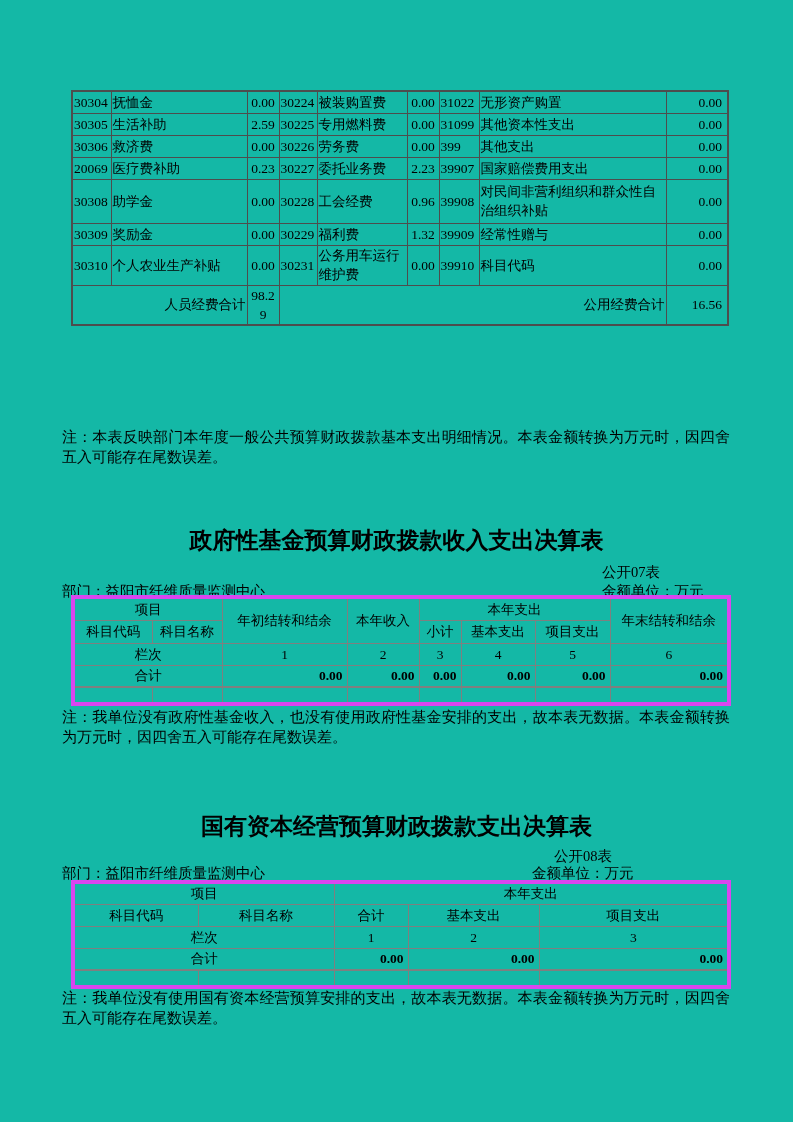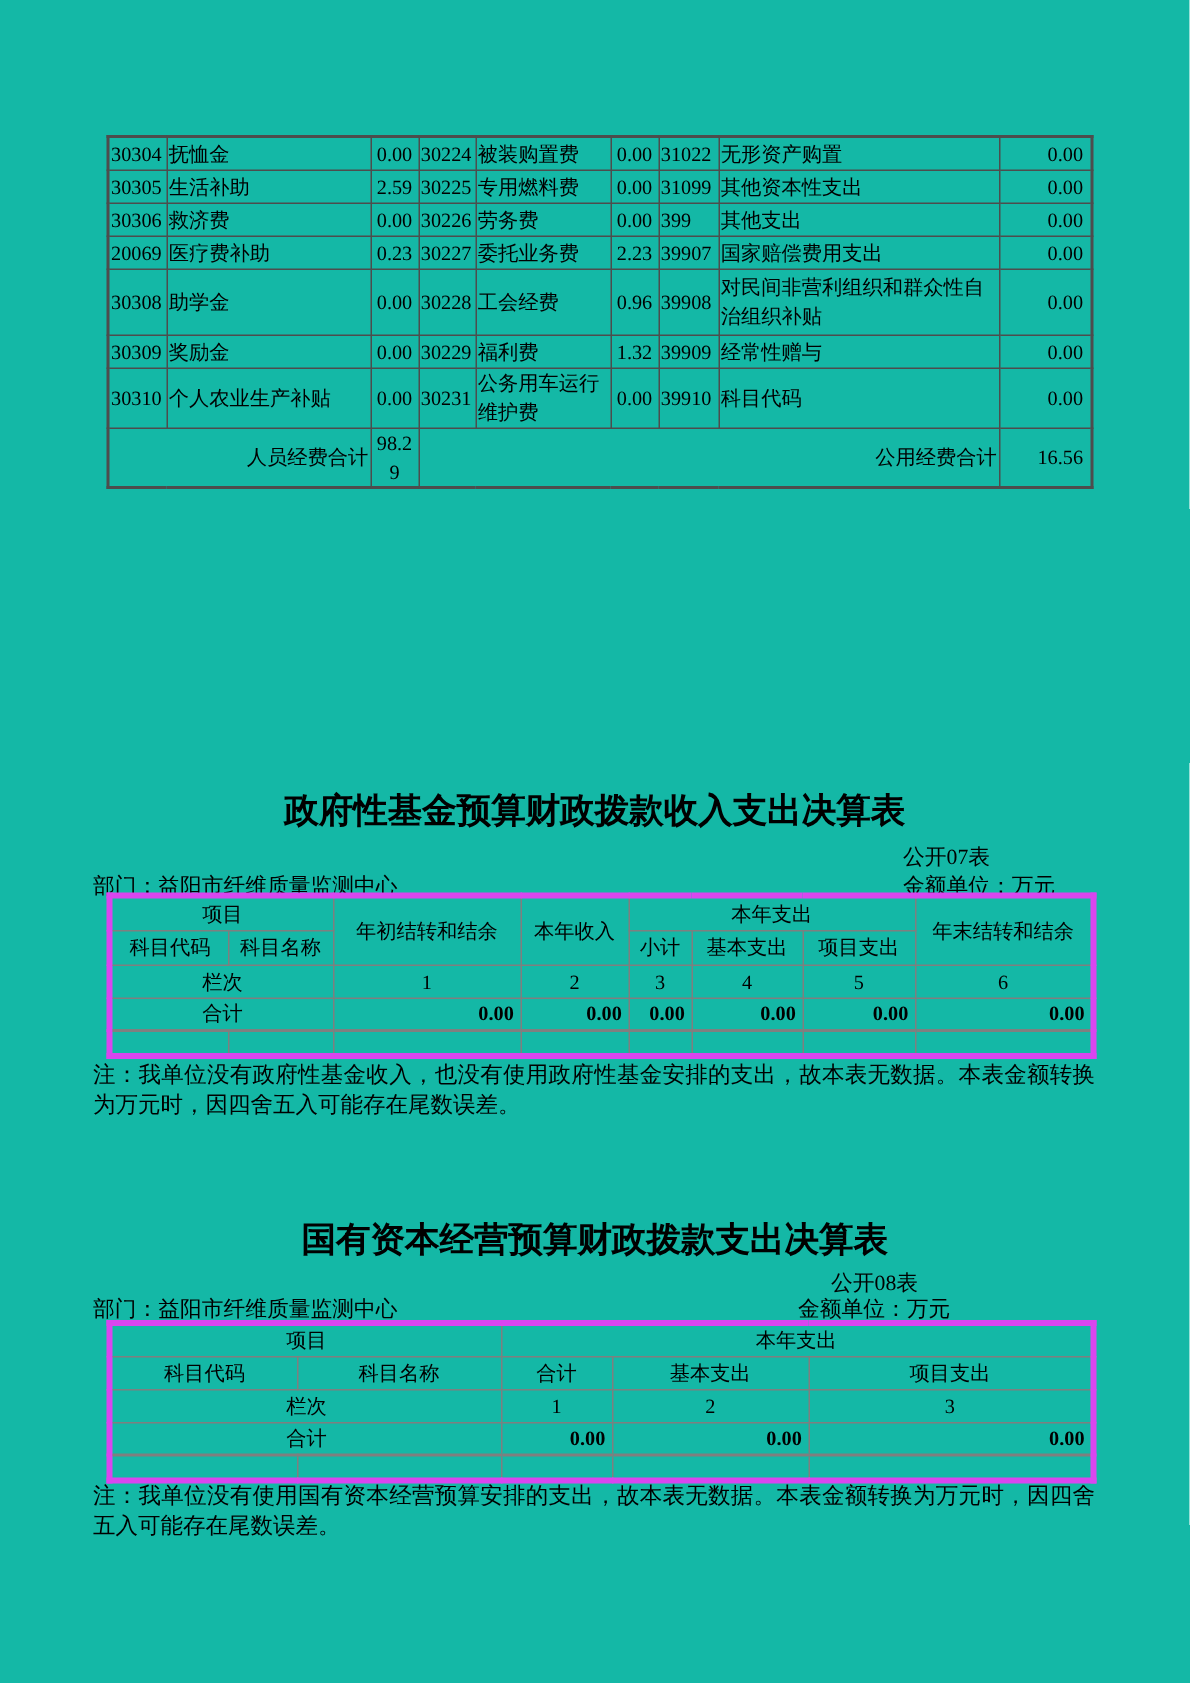--- a/index.html
+++ b/index.html
@@ -135,20 +135,21 @@
     </tr>
     <tr style="height:38px">
       <td class="lbl" colspan="2">人员经费合计</td>
       <td class="v">98.29</td>
       <td class="lbl" colspan="5">公用经费合计</td>
       <td class="v3">16.56</td>
     </tr>
   </tbody>
     </table>
 
+  <div class="note note1">注：本表反映部门本年度一般公共预算财政拨款基本支出明细情况。本表金额转换为万元时，因四舍五入可能存在尾数误差。</div>
 
   <div class="doc-title title2">政府性基金预算财政拨款收入支出决算表</div>
   <div class="pubno pubno2">公开07表</div>
   <div class="meta meta2">
     <span>部门：益阳市纤维质量监测中心</span>
     <span class="unit2">金额单位：万元</span>
   </div>
 
   <table class="t2">
     <colgroup>

